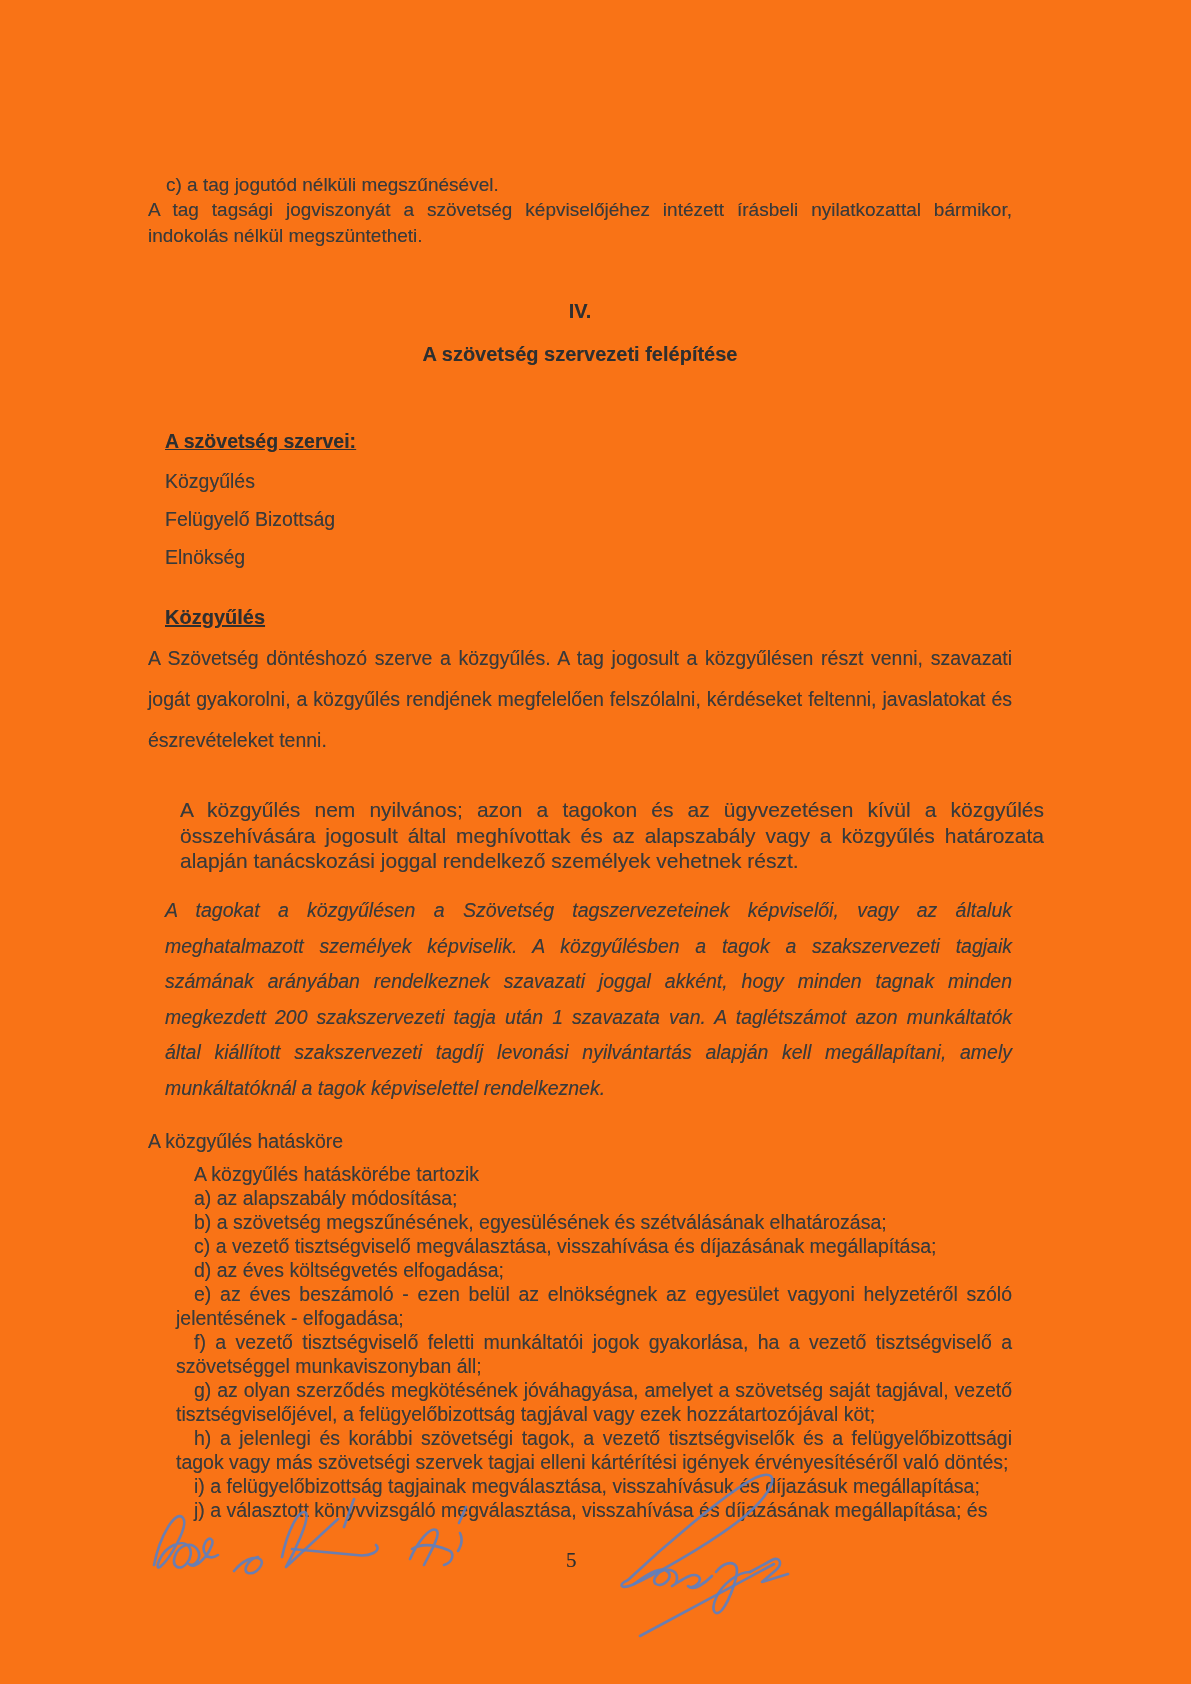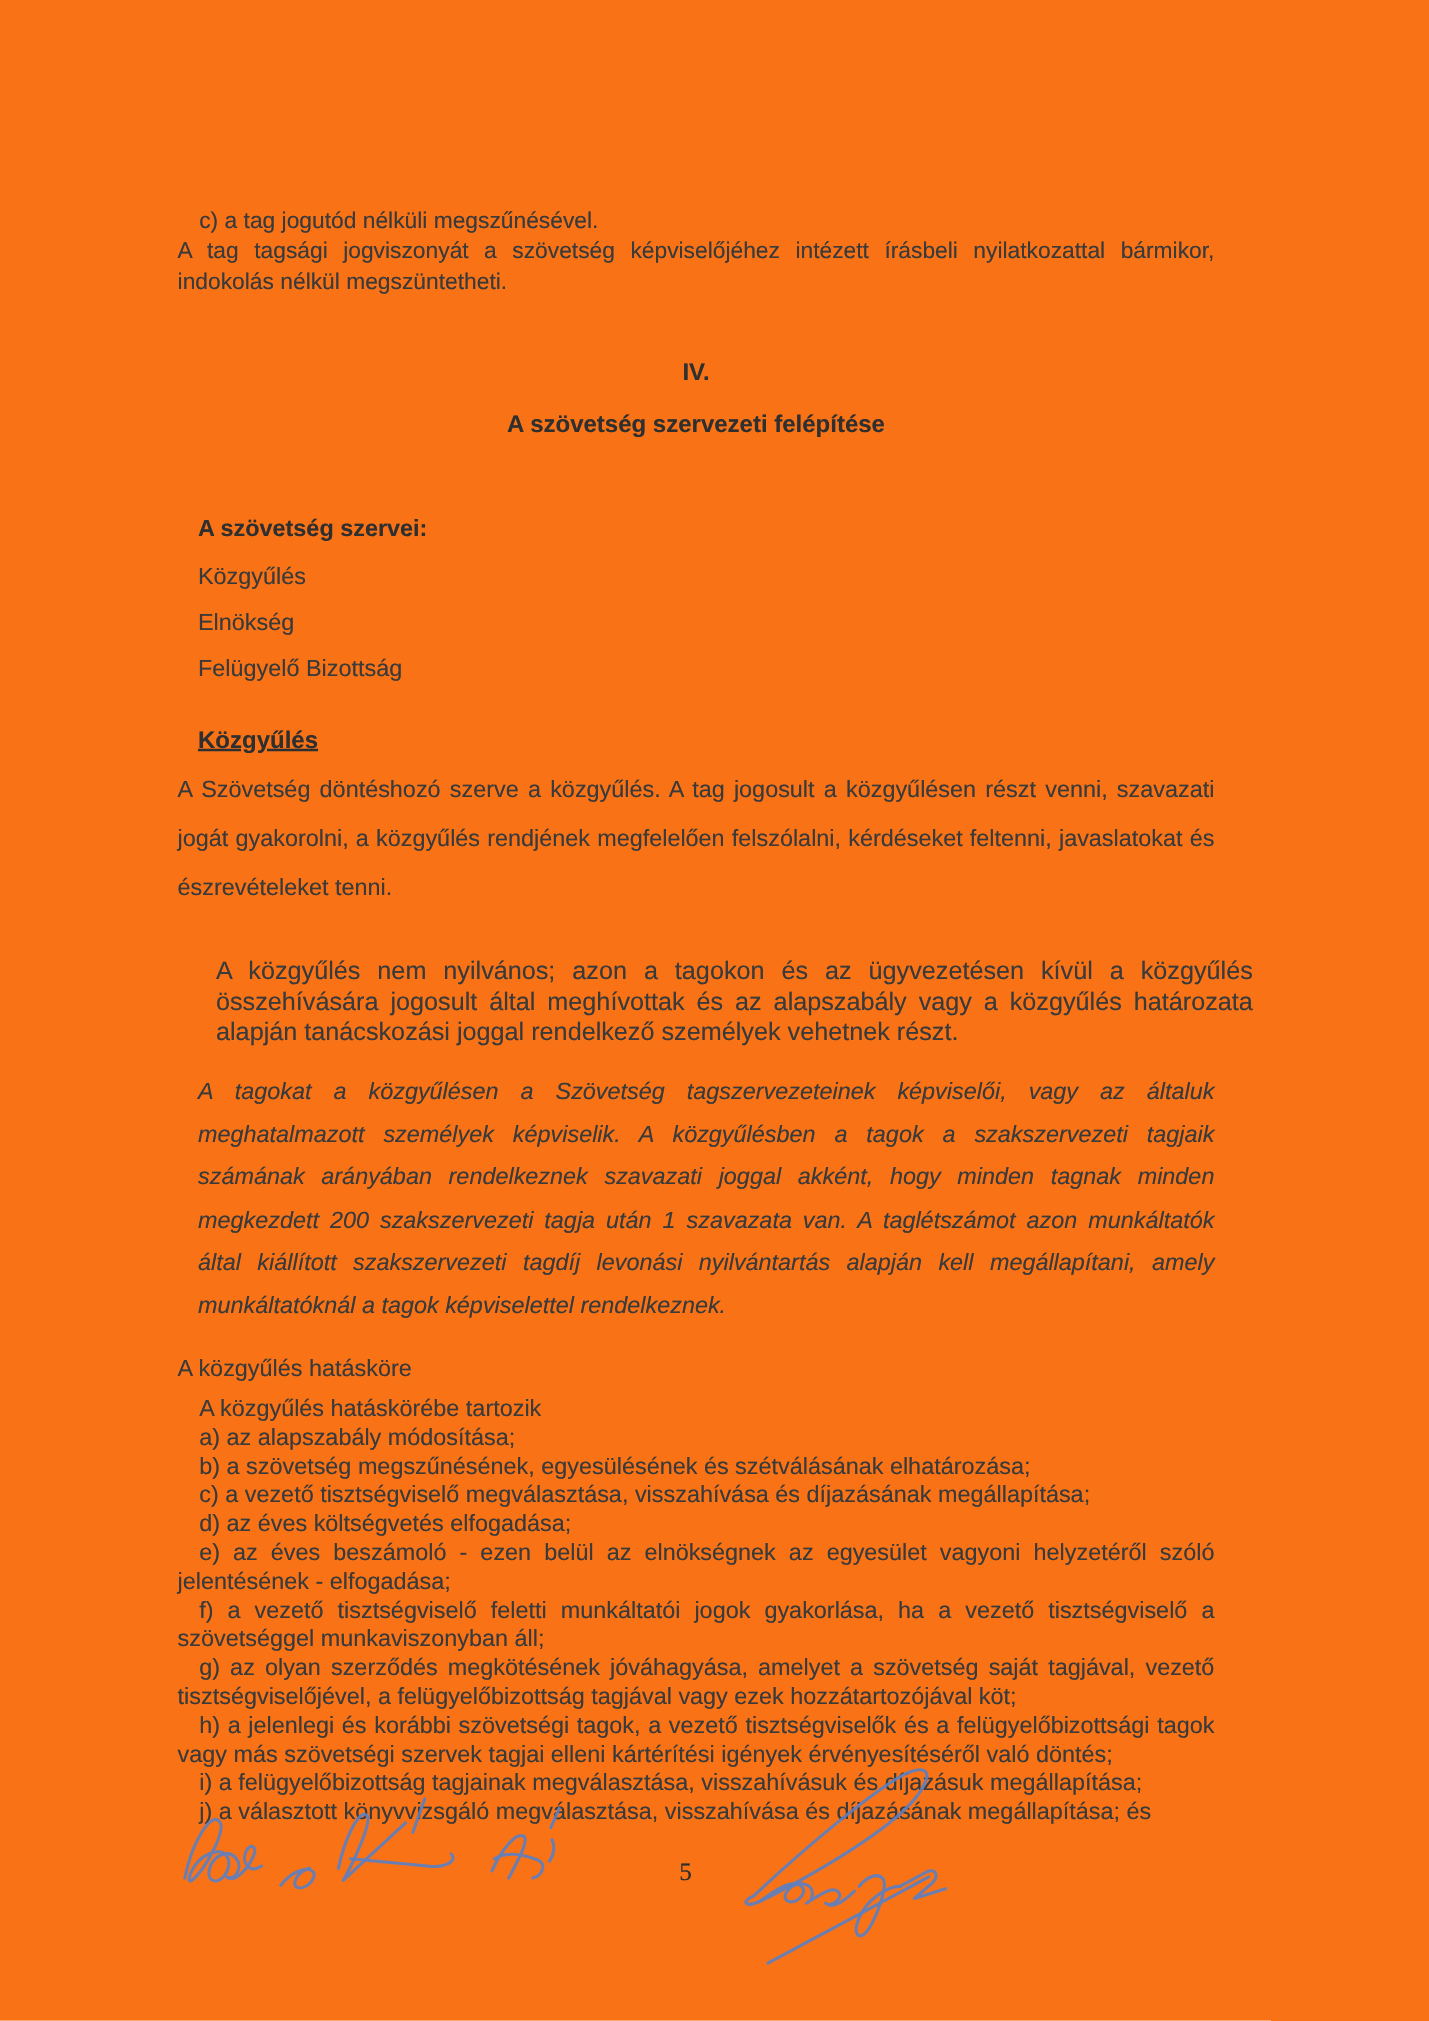--- a/index.html
+++ b/index.html
@@ -49,20 +49,21 @@
   }
 
   .organs {
     left: 165px; top: 430px; width: 600px;
     font-size: 19.5px;
   }
   .organs .organs-heading {
     font-weight: bold;
     color: #2f2f2f;
     margin-bottom: 17px;
+    text-decoration: underline;
   }
   .organs .organ-item {
     margin-bottom: 15px;
     color: #3a3a3a;
   }
 
   .kozgyules-heading {
     left: 165px; top: 606px;
     font-weight: bold;
     font-size: 20px;
@@ -106,20 +107,21 @@
   }
   .hataskor-list {
     left: 148px; top: 1162px; width: 864px;
     font-size: 19.5px;
     line-height: 24px;
     color: #3a3a3a;
   }
   .hataskor-list .li {
     text-indent: 18px;
     text-align: justify;
+    margin-left: 28px;
   }
 
   .sig { pointer-events: none; }
   .sig path {
     fill: none;
     stroke-width: 2.6;
     stroke-linecap: round;
     stroke-linejoin: round;
     opacity: 0.9;
   }
@@ -137,22 +139,22 @@
 
   <div class="abs body-text clause-c">c) a tag jogutód nélküli megszűnésével.</div>
   <div class="abs body-text intro-para">A tag tagsági jogviszonyát a szövetség képviselőjéhez intézett írásbeli nyilatkozattal bármikor, indokolás nélkül megszüntetheti.</div>
 
   <div class="abs sec-numeral">IV.</div>
   <div class="abs sec-title">A szövetség szervezeti felépítése</div>
 
   <div class="abs organs">
     <div class="organs-heading">A szövetség szervei:</div>
     <div class="organ-item">Közgyűlés</div>
+    <div class="organ-item">Felügyelő Bizottság</div>
     <div class="organ-item">Elnökség</div>
-    <div class="organ-item">Felügyelő Bizottság</div>
   </div>
 
   <div class="abs kozgyules-heading">Közgyűlés</div>
   <div class="abs p-wide">A Szövetség döntéshozó szerve a közgyűlés. A tag jogosult a közgyűlésen részt venni, szavazati jogát gyakorolni, a közgyűlés rendjének megfelelően felszólalni, kérdéseket feltenni, javaslatokat és észrevételeket tenni.</div>
   <div class="abs p-tight">A közgyűlés nem nyilvános; azon a tagokon és az ügyvezetésen kívül a közgyűlés összehívására jogosult által meghívottak és az alapszabály vagy a közgyűlés határozata alapján tanácskozási joggal rendelkező személyek vehetnek részt.</div>
   <div class="abs p-indented">A tagokat a közgyűlésen a Szövetség tagszervezeteinek képviselői, vagy az általuk meghatalmazott személyek képviselik. A közgyűlésben a tagok a szakszervezeti tagjaik számának arányában rendelkeznek szavazati joggal akként, hogy minden tagnak minden megkezdett 200 szakszervezeti tagja után 1 szavazata van. A taglétszámot azon munkáltatók által kiállított szakszervezeti tagdíj levonási nyilvántartás alapján kell megállapítani, amely munkáltatóknál a tagok képviselettel rendelkeznek.</div>
 
   <div class="abs hataskor-heading">A közgyűlés hatásköre</div>
   <div class="abs hataskor-list">
     <div class="li">A közgyűlés hatáskörébe tartozik</div>

